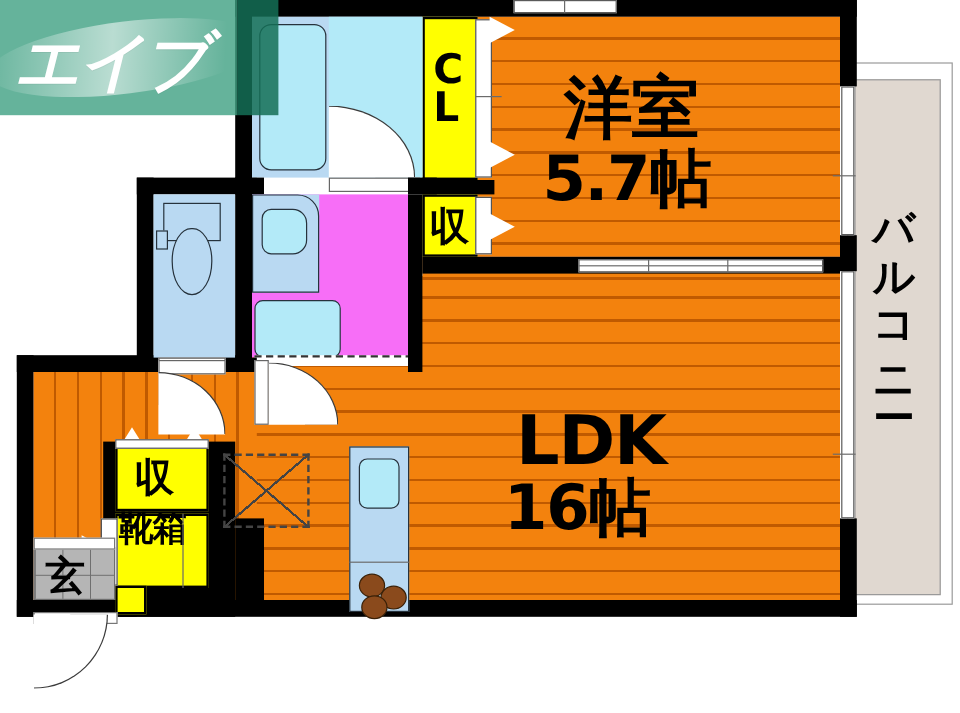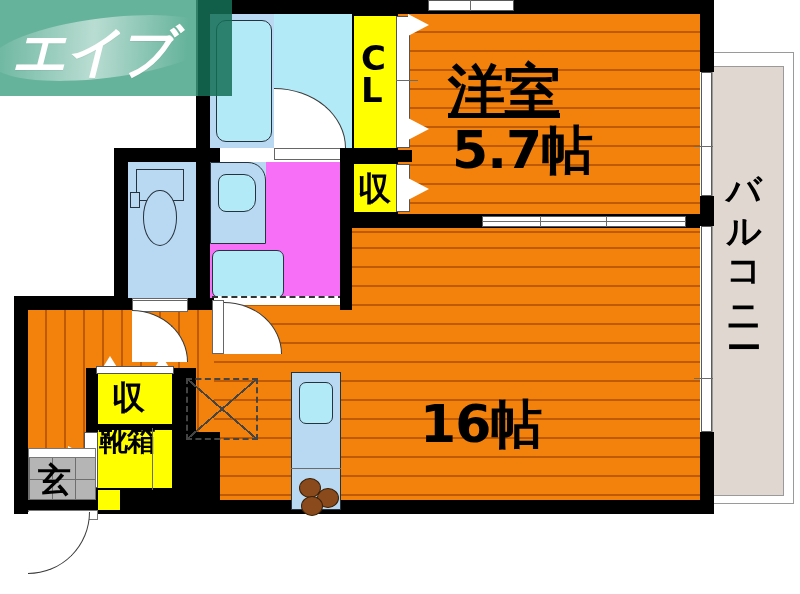--- a/index.html
+++ b/index.html
@@ -94,33 +94,34 @@
 
   <div class="abs wall" style="left:14px;top:296px;width:14px;height:218px;"></div>
   <div class="abs wall" style="left:14px;top:296px;width:200px;height:14px;"></div>
   <div class="abs wall" style="left:14px;top:500px;width:100px;height:14px;"></div>
 
   <div class="abs wall" style="left:196px;top:0px;width:14px;height:160px;"></div>
   <div class="abs wall" style="left:114px;top:148px;width:14px;height:160px;"></div>
   <div class="abs wall" style="left:114px;top:148px;width:100px;height:14px;"></div>
 
   <div class="abs floor-h" style="left:396px;top:14px;width:304px;height:200px;"></div>
-  <div class="lbl lbl-room" style="left:448px;top:62px;text-decoration:underline;">洋室</div>
+  <div class="lbl lbl-room" style="left:470px;top:62px;">洋室</div>
   <div class="lbl lbl-area" style="left:452px;top:124px;">5.7帖</div>
 
   <div class="abs winbar" style="left:428px;top:0px;width:86px;height:11px;"></div>
   <div class="abs thinline" style="left:470px;top:0px;width:1px;height:11px;"></div>
 
   <div class="abs winbar" style="left:701px;top:72px;width:11px;height:124px;"></div>
   <div class="abs thinline" style="left:694px;top:146px;width:19px;height:1px;"></div>
 
   <div class="abs floor-h" style="left:210px;top:230px;width:490px;height:270px;"></div>
 
   <div class="abs floor-h" style="left:352px;top:214px;width:348px;height:20px;"></div>
 
+  <div class="lbl lbl-room" style="left:430px;top:340px;">LDK</div>
   <div class="lbl lbl-area" style="left:420px;top:398px;">16帖</div>
 
   <div class="abs wall" style="left:352px;top:214px;width:348px;height:14px;"></div>
   <div class="abs winbar" style="left:482px;top:216px;width:204px;height:11px;"></div>
   <div class="abs thinline" style="left:540px;top:216px;width:1px;height:11px;"></div>
   <div class="abs thinline" style="left:606px;top:216px;width:1px;height:11px;"></div>
   <div class="abs thinline" style="left:482px;top:221px;width:204px;height:1px;"></div>
 
   <div class="abs winbar" style="left:701px;top:226px;width:11px;height:206px;"></div>
   <div class="abs thinline" style="left:694px;top:378px;width:19px;height:1px;"></div>

